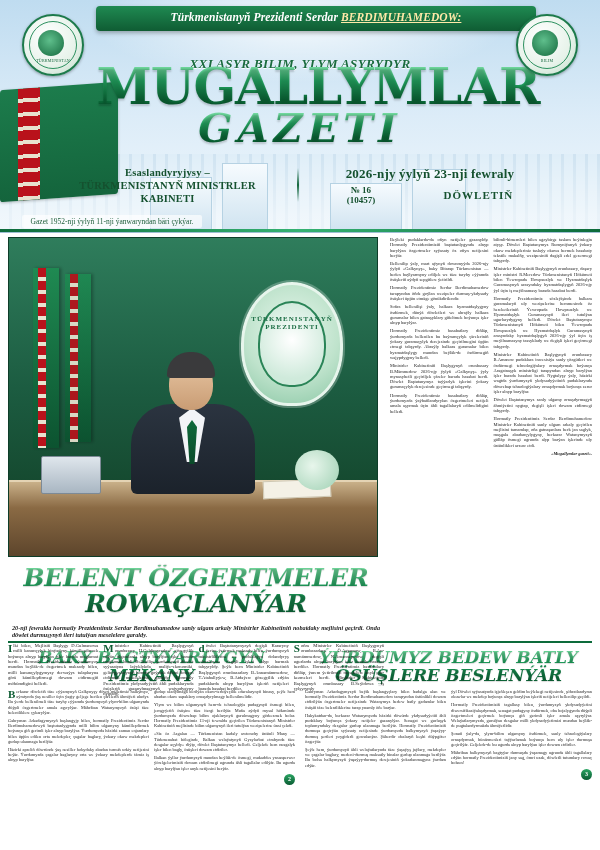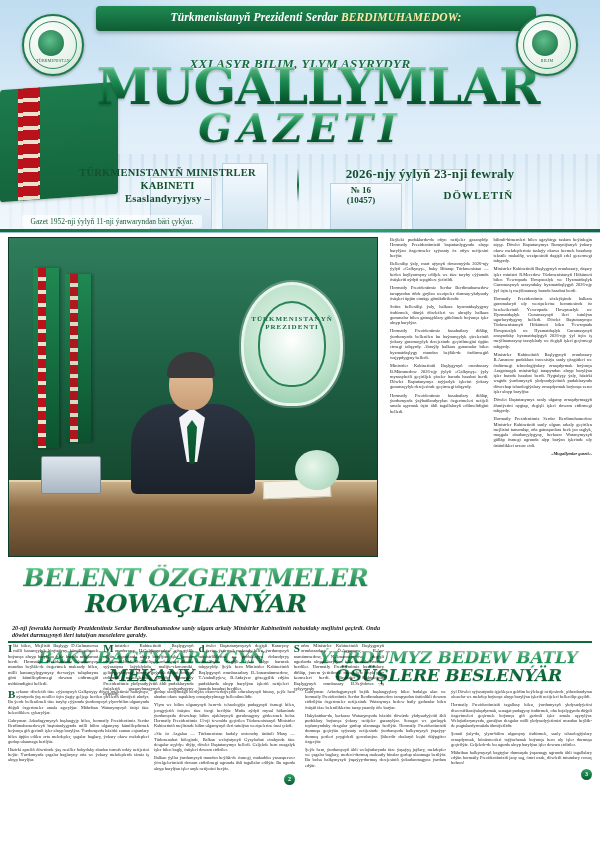--- a/index.html
+++ b/index.html
@@ -89,21 +89,21 @@
     z-index: 6;
   }
   .mh-topbanner .l1 {
     color: #ffffff;
     font-size: 11.5px;
     font-weight: bold;
     letter-spacing: 0.1px;
     line-height: 13px;
     font-style: italic;
   }
-  .mh-topbanner .l1 b { color: #ffe9a8; }
+  .mh-topbanner .l1 b { color: #ffe9a8; text-decoration: underline; }
   .mh-topbanner .l2 {
     color: #fff6cf;
     font-size: 11.5px;
     font-weight: bold;
     font-style: italic;
     line-height: 14px;
     margin-top: 2px;
   }
   .mh-seal {
     position: absolute;
@@ -557,22 +557,22 @@
 
     <div class="mh-subtitle">XXI ASYR BILIM, YLYM ASYRYDYR</div>
 
     <div class="mh-title">
       <div class="big">MUGALLYMLAR</div>
       <div class="big2">GAZETI</div>
     </div>
 
     <div class="mh-infobar">
       <div class="mh-founder">
+        <div>Esaslandyryjysy –</div>
         <div>TÜRKMENISTANYŇ MINISTRLER KABINETI</div>
-        <div>Esaslandyryjysy –</div>
       </div>
       <div class="mh-vline"></div>
       <div class="mh-dateblock">
         <div class="dt">2026-njy ýylyň 23-nji fewraly</div>
         <div class="row2">
           <div class="num">
             <div>№ 16</div>
             <div>(10457)</div>
           </div>
           <div class="day">DÖWLETIŇ</div>

